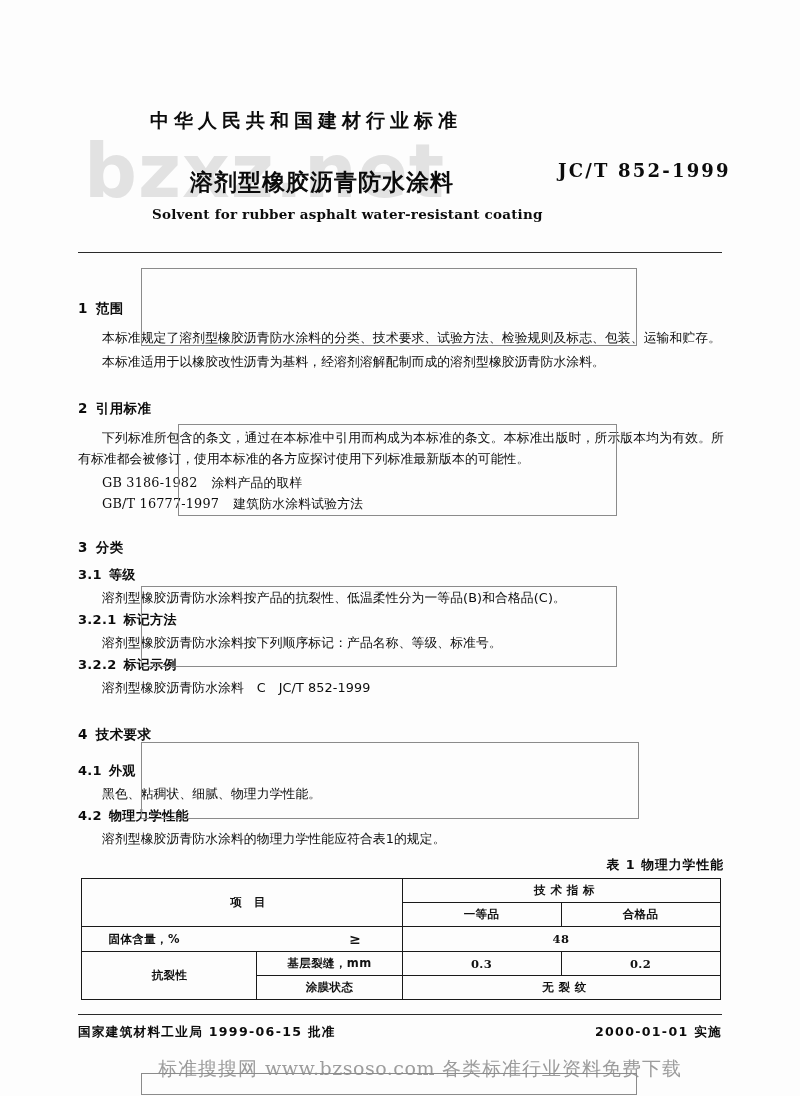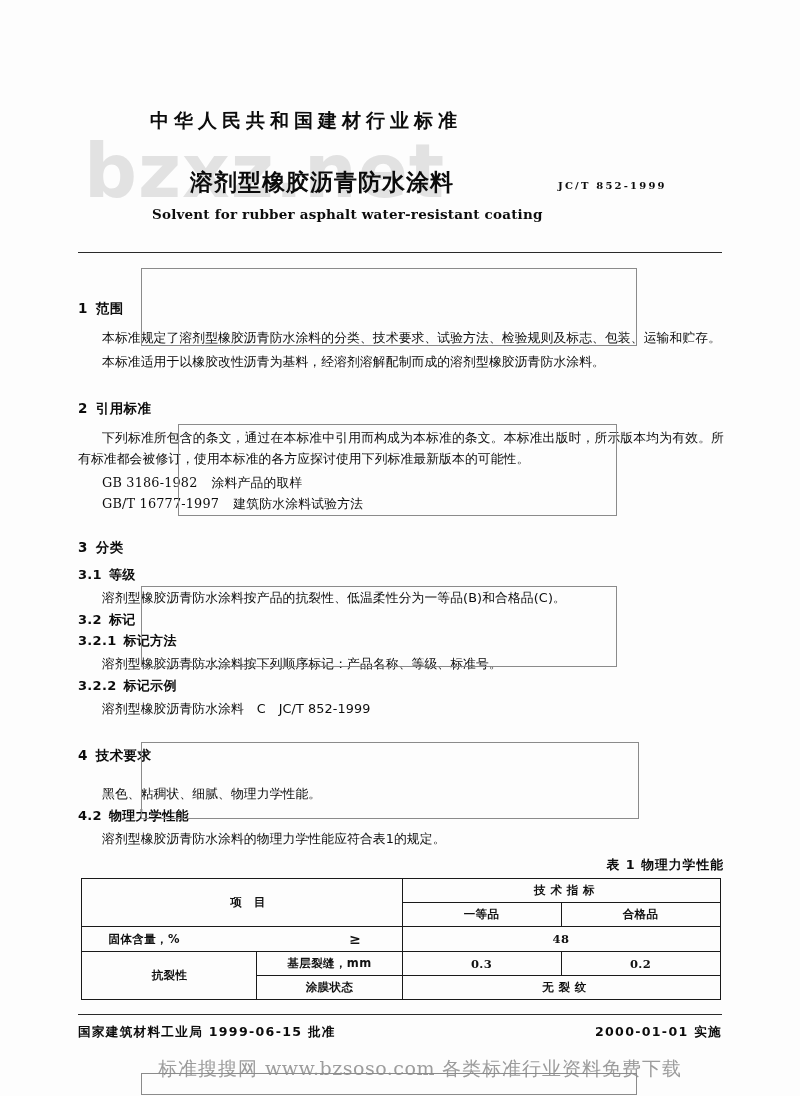--- a/index.html
+++ b/index.html
@@ -68,22 +68,22 @@
     left: 190px;
     top: 167px;
     font-size: 23px;
     font-weight: bold;
     letter-spacing: 1px;
     white-space: nowrap;
   }
   #doc-code {
     position: absolute;
     left: 558px;
-    top: 180px;
-    font-size: 10px;
+    top: 160px;
+    font-size: 18px;
     font-weight: bold;
     letter-spacing: 2.2px;
     font-family: "DejaVu Serif", "Liberation Serif", serif;
     white-space: nowrap;
   }
   #doc-title-en {
     position: absolute;
     left: 152px;
     top: 206px;
     font-size: 13.5px;
@@ -270,37 +270,37 @@
     <div class="gap-sm"></div>
 
     <div class="sec-head">
       <span class="num">3</span><span>分类</span>
     </div>
     <div class="subsec-head">
       <span class="num">3.1</span><span>等级</span>
     </div>
     <p class="para">溶剂型橡胶沥青防水涂料按产品的抗裂性、低温柔性分为一等品(B)和合格品(C)。</p>
     <div class="subsec-head">
-      <span class="num">3.2</span><span>标记</span>
-    </div>
-    <div class="subsec-head">
       <span class="num">3.2.1</span><span>标记方法</span>
     </div>
     <p class="para">溶剂型橡胶沥青防水涂料按下列顺序标记：产品名称、等级、标准号。</p>
     <div class="subsec-head">
       <span class="num">3.2.2</span><span>标记示例</span>
     </div>
     <p class="para">溶剂型橡胶沥青防水涂料　C　JC/T 852-1999</p>
 
     <div class="gap-sm"></div>
 
     <div class="sec-head">
       <span class="num">4</span><span>技术要求</span>
     </div>
     <div class="gap-sm"></div>
+    <div class="subsec-head">
+      <span class="num">4.1</span><span>外观</span>
+    </div>
     <p class="para">黑色、粘稠状、细腻、物理力学性能。</p>
     <div class="subsec-head">
       <span class="num">4.2</span><span>物理力学性能</span>
     </div>
     <p class="para">溶剂型橡胶沥青防水涂料的物理力学性能应符合表1的规定。</p>
 
     <div id="table-caption">表 1   物理力学性能</div>
 
     <table id="spec-table">
       <colgroup>

